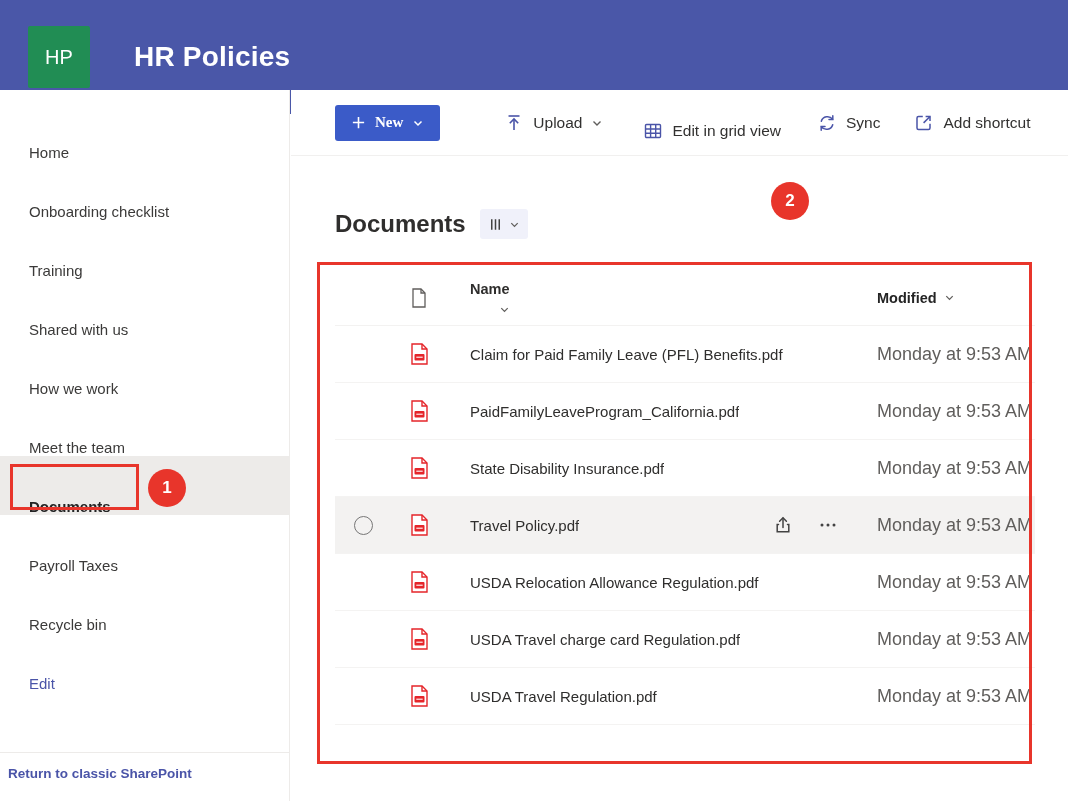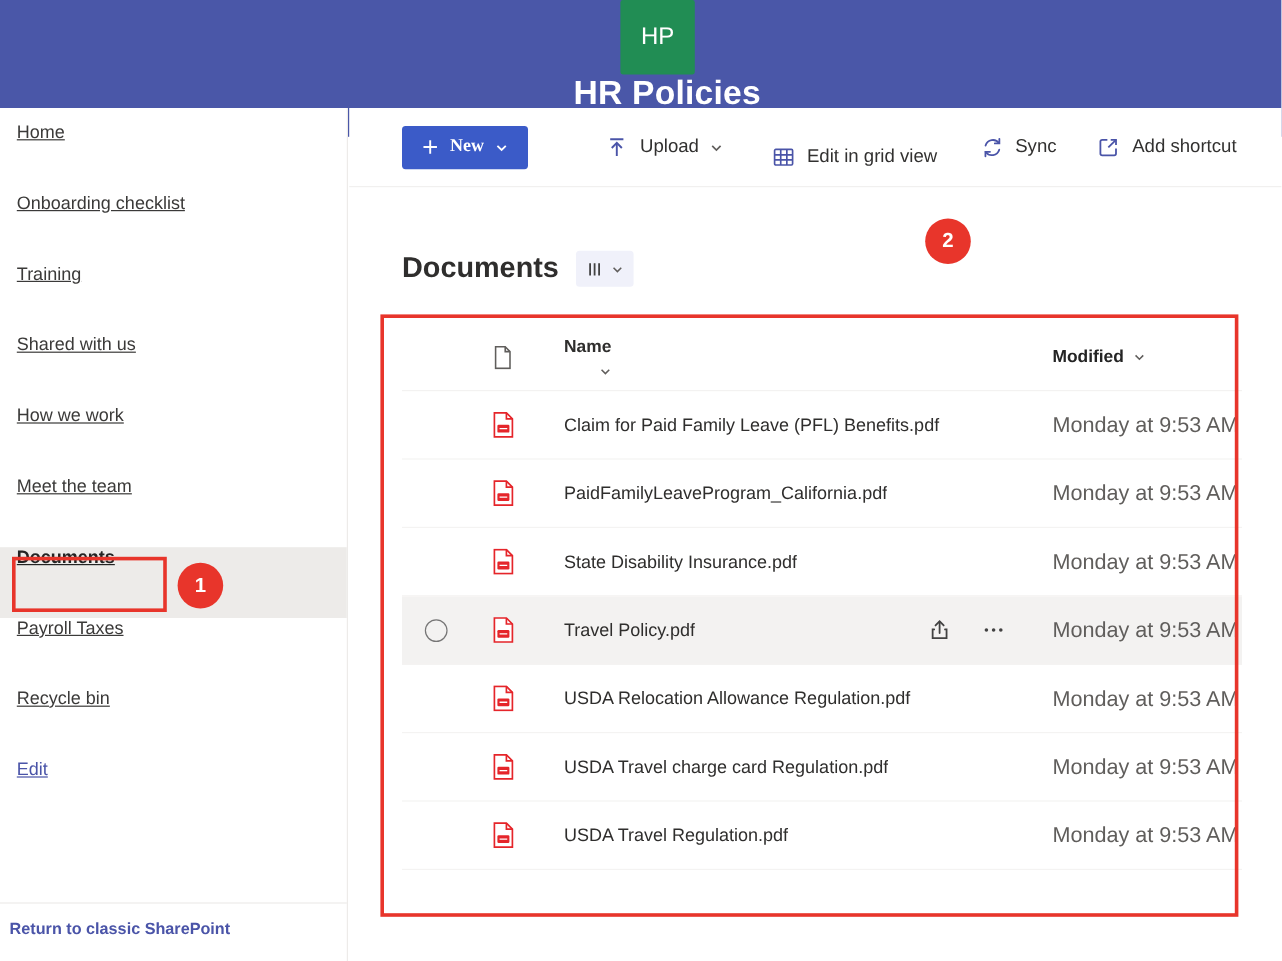--- a/index.html
+++ b/index.html
@@ -15,28 +15,28 @@
     --muted:#605e5c;
   }
   *{box-sizing:border-box;margin:0;padding:0;}
   html,body{width:1068px;height:801px;}
   body{
     position:relative;overflow:hidden;background:#fff;
     font-family:"Liberation Sans","DejaVu Sans",sans-serif;
     color:var(--text);
   }
   
-  .header{height:114px;background:var(--header-bg);display:flex;align-items:center;flex-direction:column;}
+  .header{height:114px;background:var(--header-bg);display:flex;align-items:center;}
   .logo{width:62px;height:62px;margin-left:28px;background:var(--logo-bg);border-radius:2px;
         display:flex;align-items:center;justify-content:center;color:#fff;font-size:20px;}
   .site-title{color:#fff;font-size:28px;font-weight:700;margin-left:44px;letter-spacing:.2px;}
   
   .sidebar{position:absolute;top:90px;left:0;width:290px;bottom:0;background:#fff;border-right:1px solid var(--border);}
   .nav{padding-top:12px;}
-  .nav-item{height:59px;display:flex;align-items:flex-start;padding-left:14px;font-size:15px;color:#3b3a39;cursor:pointer;text-decoration:underline;}
+  .nav-item{height:59px;display:flex;align-items:flex-end;padding-left:29px;font-size:15px;color:#3b3a39;cursor:pointer;}
   .nav-item.selected{background:var(--selected-bg);font-weight:700;color:#242424;}
   .nav-item.accent{color:var(--primary);}
   .sidebar-footer{position:absolute;left:0;right:0;bottom:0;border-top:1px solid var(--border);
         padding:13px 8px 20px 8px;font-size:13.5px;font-weight:700;color:var(--primary);cursor:pointer;}
   
   .main{position:absolute;left:291px;top:90px;right:0;bottom:0;background:#fff;}
   .toolbar{height:66px;display:flex;align-items:center;padding-left:44px;border-bottom:1px solid #f1f0ef;white-space:nowrap;}
   .btn-new{height:36px;display:flex;align-items:center;gap:9px;padding:0 16px;background:var(--new-btn);
         color:#fff;border:none;border-radius:3px;font-size:15px;font-weight:600;cursor:pointer;
         font-family:Liberation Serif, serif;}

